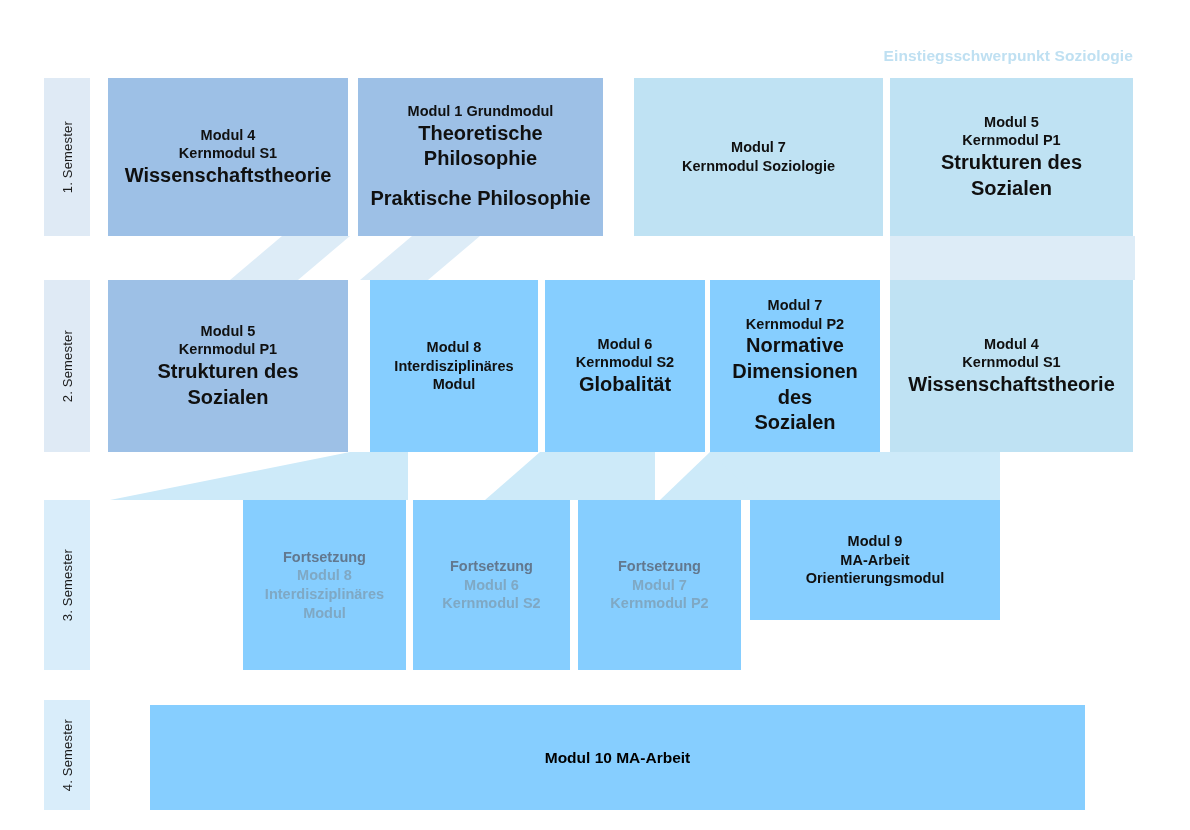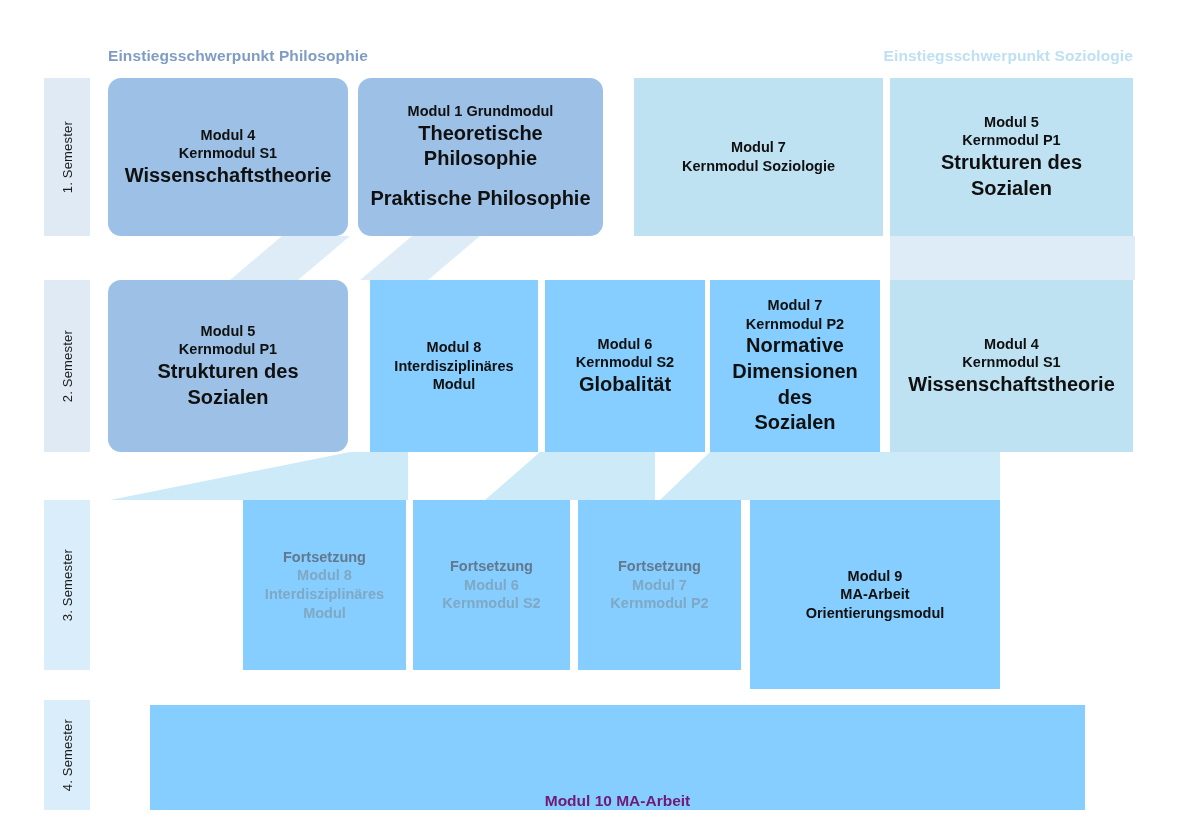--- a/index.html
+++ b/index.html
@@ -52,51 +52,50 @@
     text-align: center;
     padding: 6px 8px;
     line-height: 1.28;
     color: #101010;
   }
   .box .ln { display: block; width: 100%; }
   .ln.b { font-weight: bold; font-size: 14.5px; }
   .ln.n { font-weight: bold; font-size: 20px; }
   .ln.gap { height: 14px; }
 
-  .c-philo { background: #9dc0e6; border-radius: 13px; }
+  .c-philo { background: #9dc0e6; }
   .c-sozio { background: #bfe2f3; }
   .c-inter { background: #86ceff; }
 
   .box.muted .ln.b { color: #62788f; }
   .box.muted .ln.n,
   .box.muted .ln.sub { color: #7fa8c4; font-weight: bold; }
   .ln.sub { font-weight: bold; font-size: 14.5px; }
 
   
   .conn {
     position: absolute;
     background: #ddecf7;
   }
   .conn.bright { background: #cdeaf9; }
 
   #wide-bar {
     position: absolute;
-    display: flex; align-items: flex-end; justify-content: center;
+    display: flex; align-items: center; justify-content: center;
     background: #86ceff;
-    color: #701a75;
+    color: #000000;
     font-weight: bold;
     font-size: 15.5px;
   }
 </style>
 </head>
 <body>
 
 <div id="stage">
 
-  <div id="title-philo" class="track-title" style="color: rgb(127, 156, 196);">Einstiegsschwerpunkt Philosophie</div>
   <div id="title-sozio" class="track-title" style="color: rgb(191, 224, 242); padding-left: 9px;">Einstiegsschwerpunkt Soziologie</div>
 
   <div class="sem-label" style="top:78px;height:158px;">
     <span>1. Semester</span>
   </div>
   <div class="sem-label" style="top:280px;height:172px;">
     <span>2. Semester</span>
   </div>
   <div class="sem-label light" style="top:500px;height:170px;">
     <span>3. Semester</span>
@@ -179,21 +178,21 @@
   <div class="box c-inter muted" style="left:413px;top:500px;width:157px;height:170px;">
       <span class="ln b">Fortsetzung</span>
       <span class="ln sub">Modul 6</span>
       <span class="ln sub">Kernmodul S2</span>
     </div>
   <div class="box c-inter muted" style="left:578px;top:500px;width:163px;height:170px;">
       <span class="ln b">Fortsetzung</span>
       <span class="ln sub">Modul 7</span>
       <span class="ln sub">Kernmodul P2</span>
     </div>
-  <div class="box c-inter" style="left:750px;top:500px;width:250px;height:189px;">
+  <div class="box c-inter" style="left:750px;top:500px;width:250px;height:120px;">
       <span class="ln b">Modul 9</span>
       <span class="ln b">MA-Arbeit</span>
       <span class="ln b">Orientierungsmodul</span>
     </div>
 
   <div id="wide-bar" style="left:150px;top:705px;width:935px;height:105px;">
     <span>Modul 10 MA-Arbeit</span>
   </div>
 
 </div>

